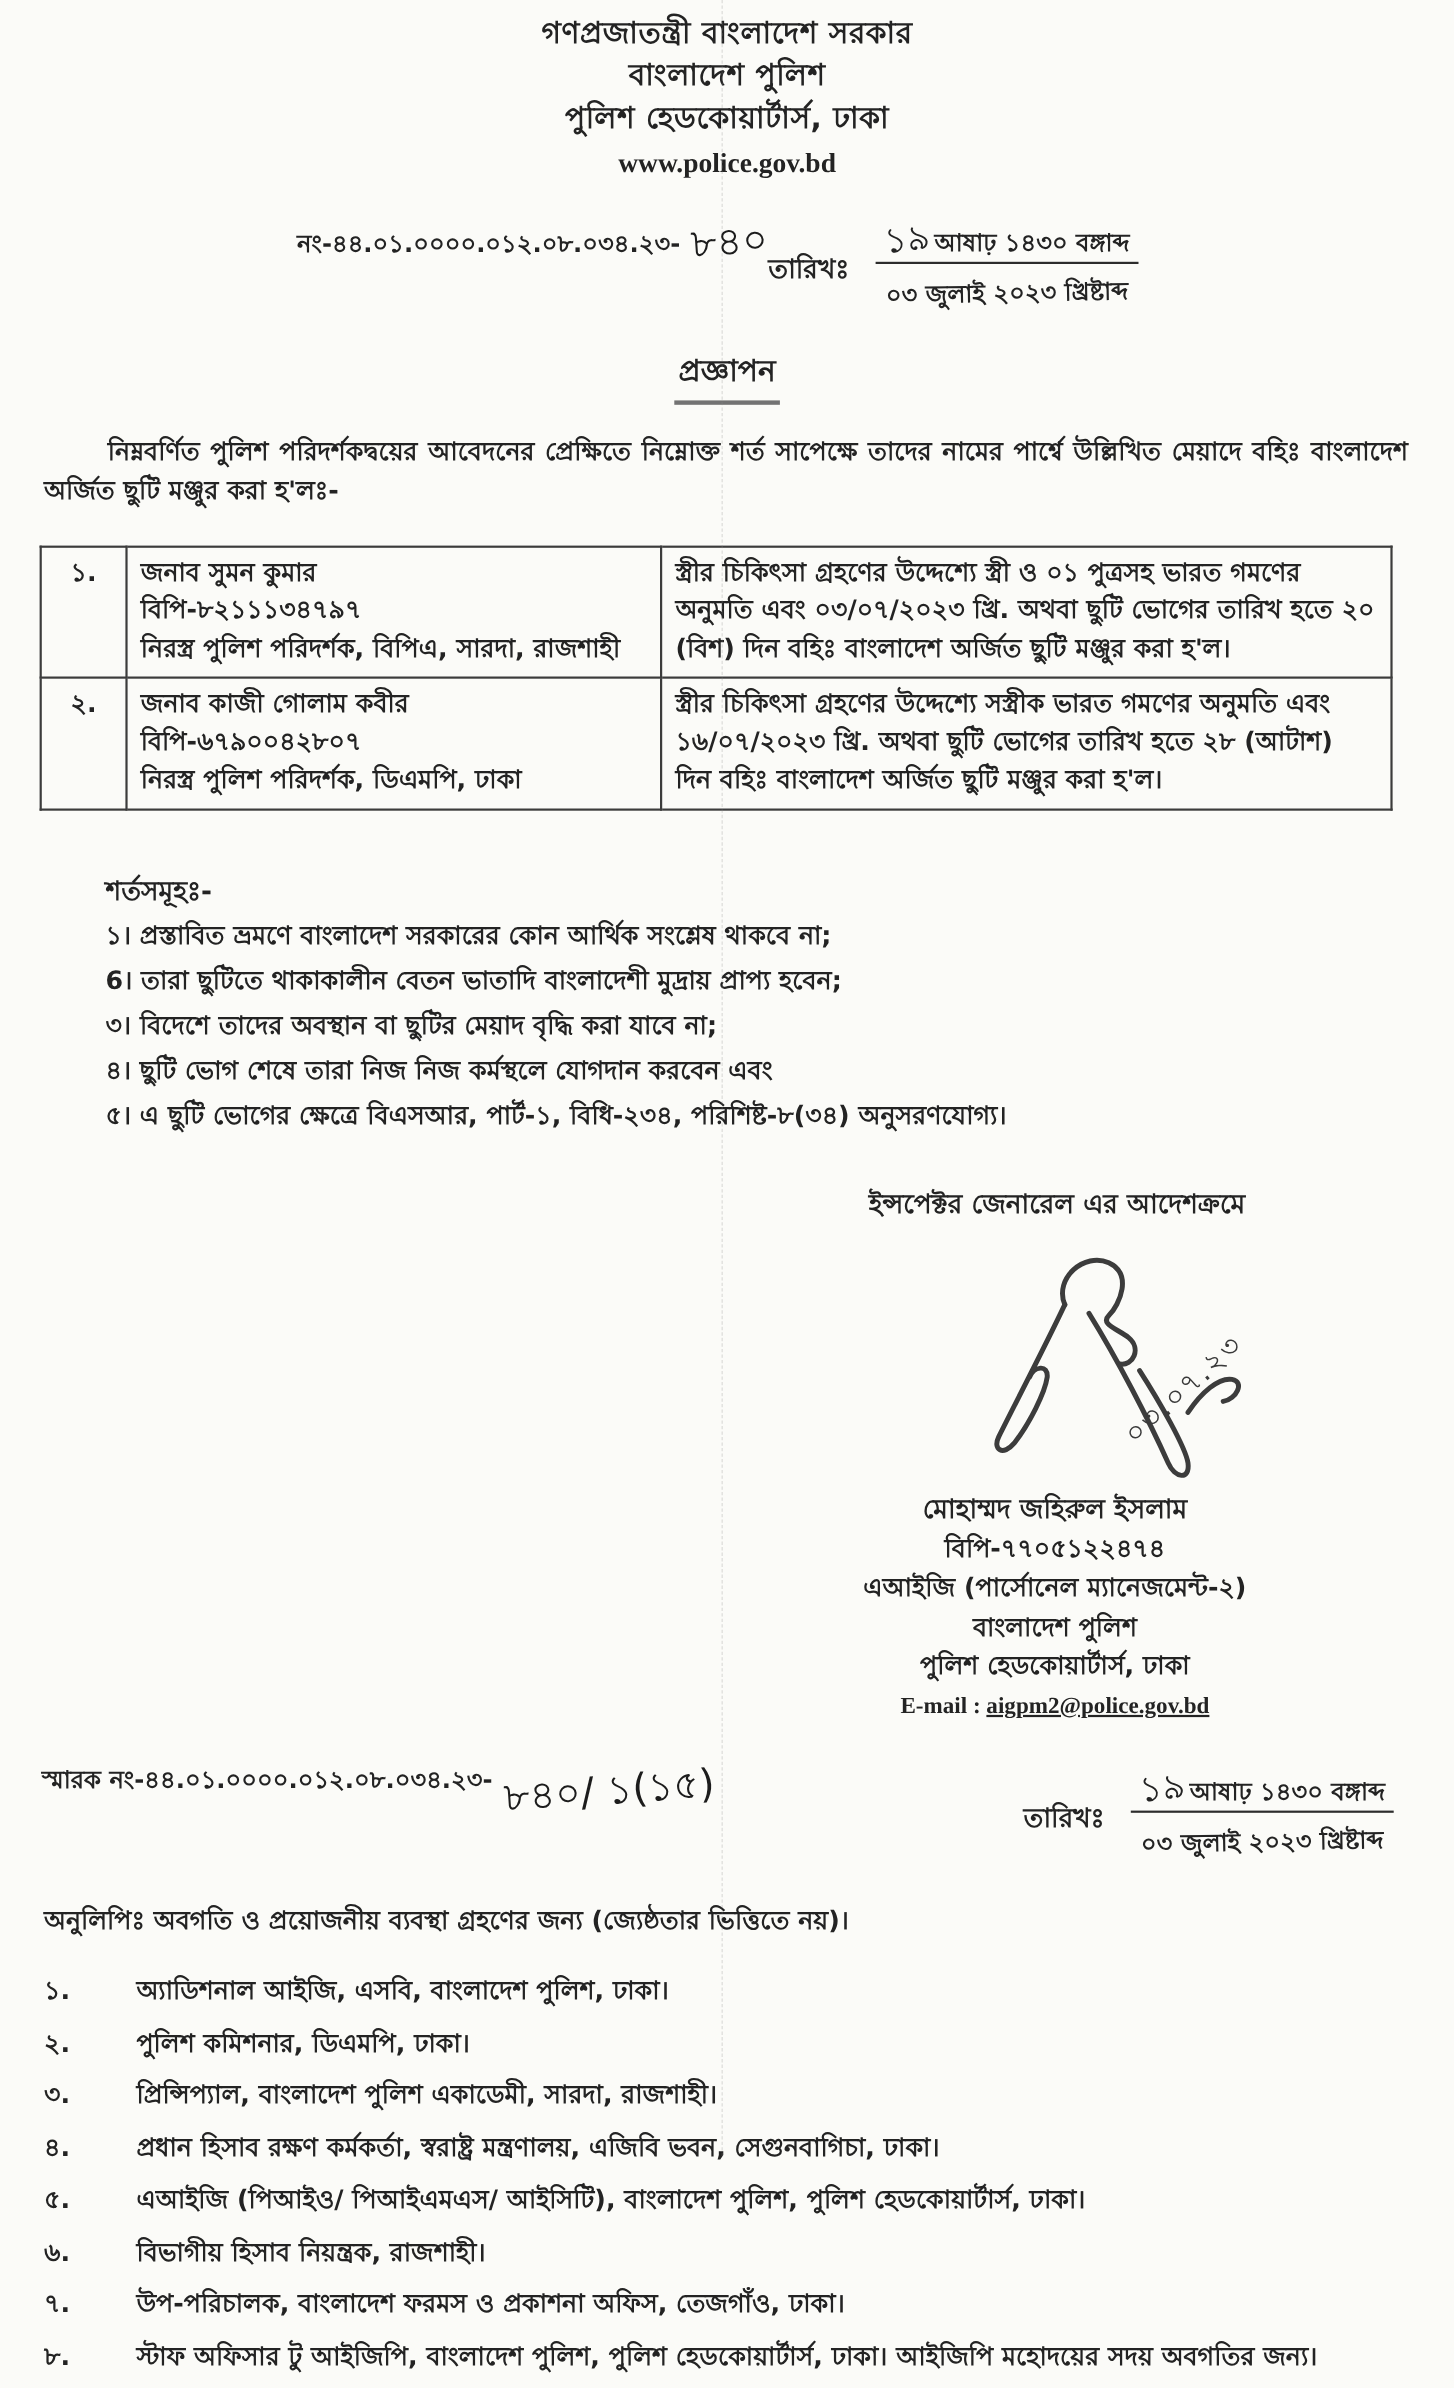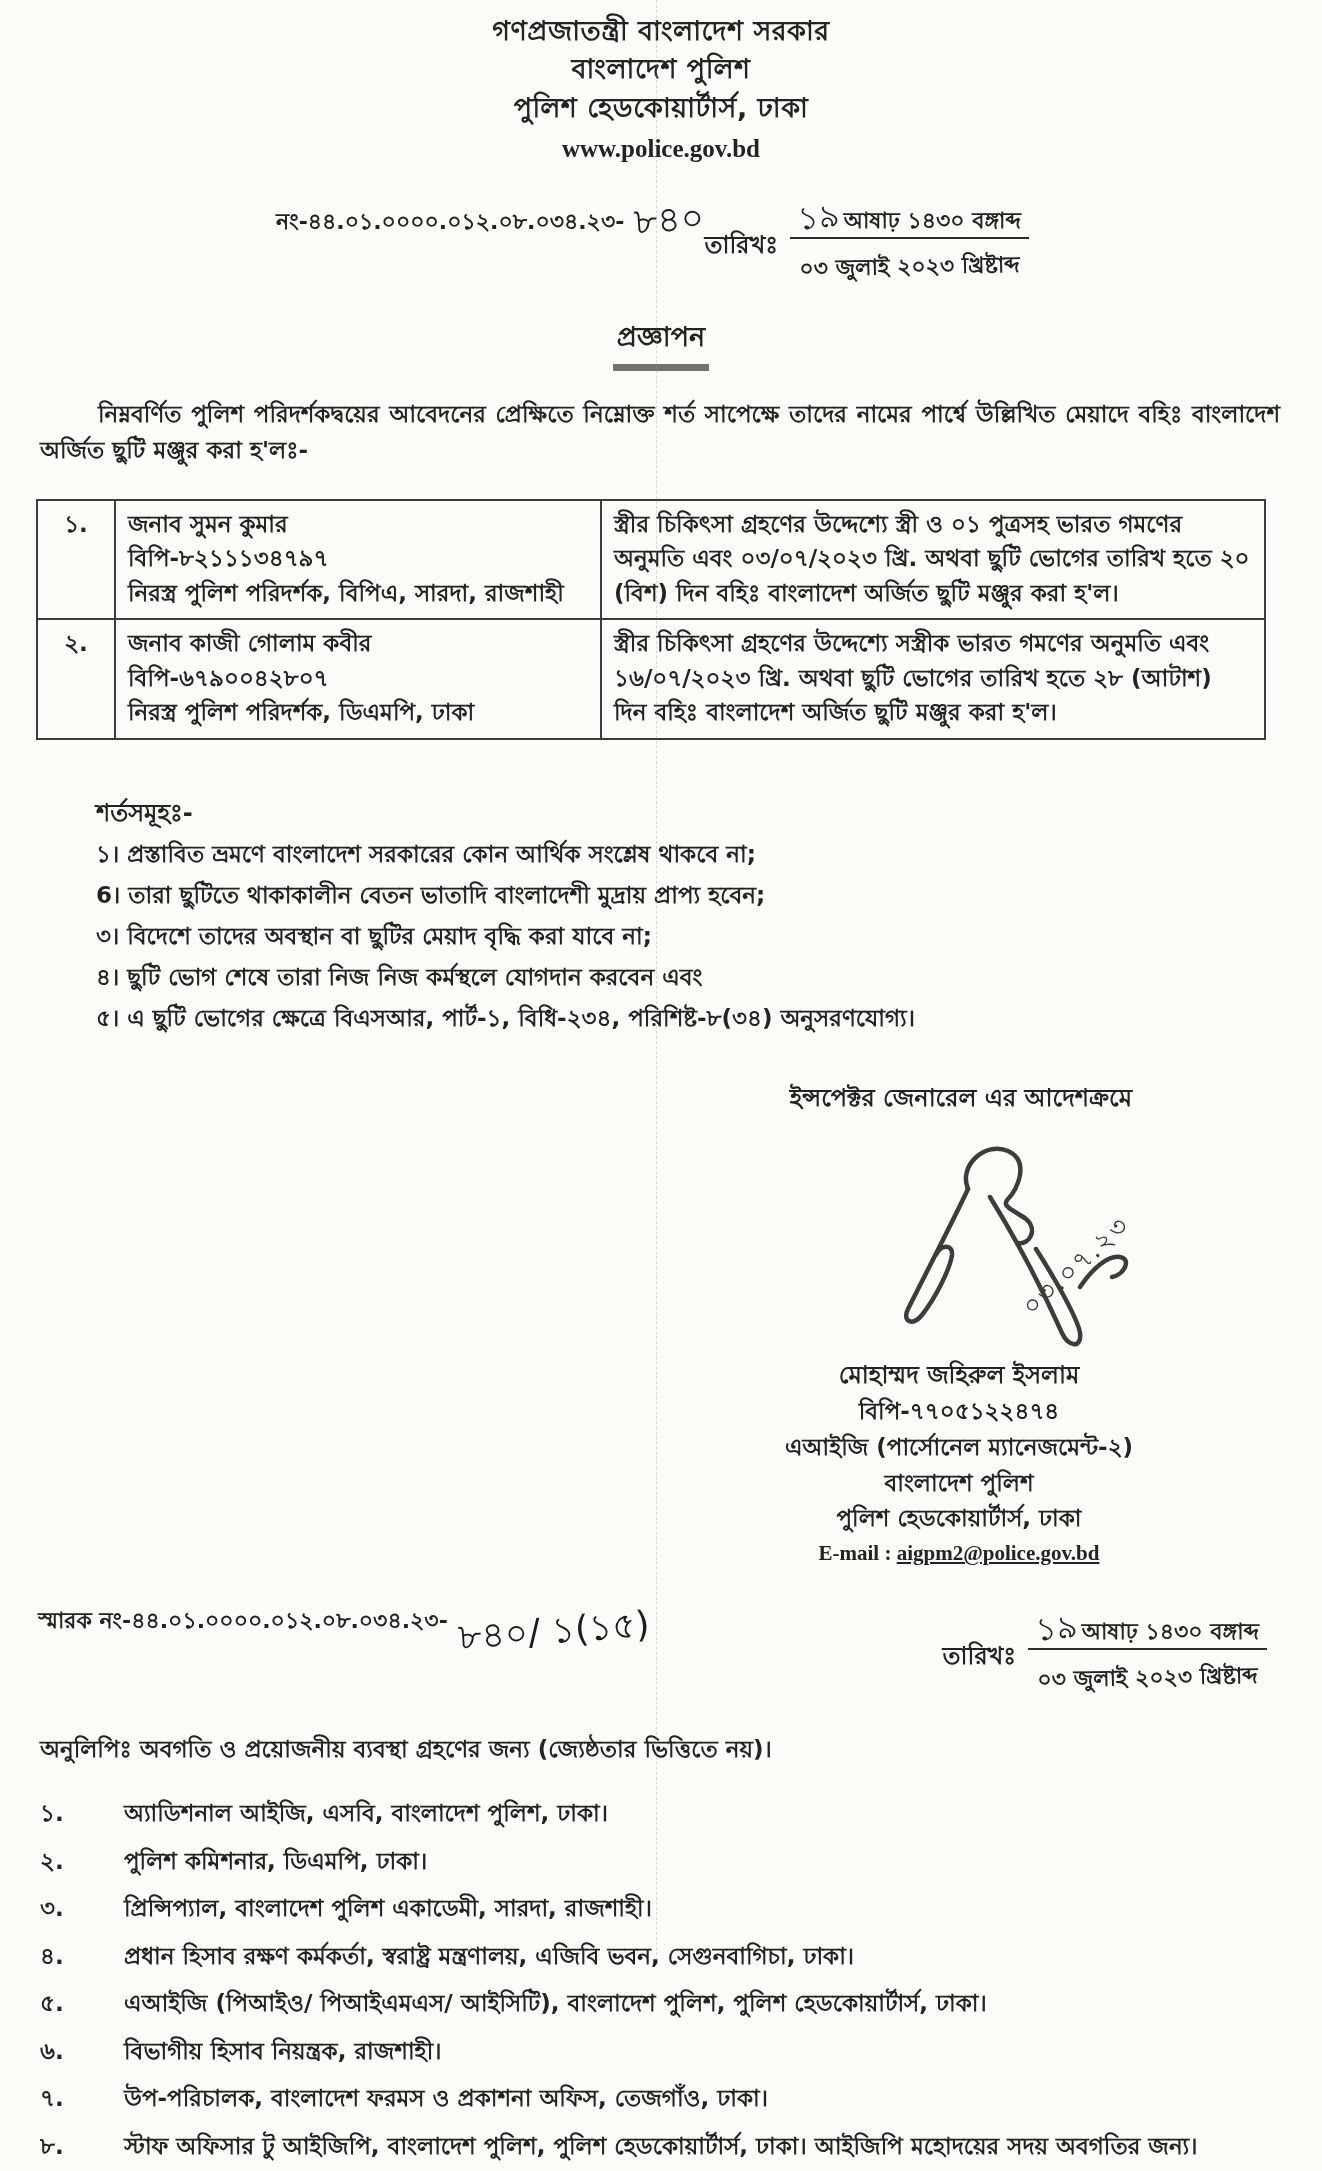--- a/index.html
+++ b/index.html
@@ -20,31 +20,31 @@
   .doc-header{padding-top:12px;text-align:center;line-height:1.42;}
   .doc-header .h-line{font-size:27px;font-weight:700;letter-spacing:0.5px;}
   .doc-header .h-site{font-size:25px;font-weight:700;font-family:"Liberation Serif", serif;margin-top:4px;}
 
   
   .memo-row{display:flex;justify-content:center;align-items:flex-start;
     margin:26px 55px 0 38px;}
   .memo-left{font-size:22px;font-weight:700;white-space:nowrap;display:flex;align-items:center;gap:10px;}
   .hand{font-weight:500;display:inline-block;transform:rotate(-4deg);color:#1c1c1c;}
   .hand-big{font-size:36px;}
-  .date-block{display:flex;gap:12px;align-items:center;font-weight:700;}
+  .date-block{display:flex;gap:24px;align-items:center;font-weight:700;}
   .date-label{font-size:24px;padding-top:14px;}
   .date-stack{text-align:center;}
   .date-top{font-size:22px;border-bottom:2px solid #2c2c2c;padding:0 8px 4px 8px;white-space:nowrap;}
   .date-top .hand-day{font-size:32px;font-weight:500;display:inline-block;transform:rotate(-6deg);margin-right:4px;}
   .date-bottom{font-size:22px;padding-top:3px;white-space:nowrap;transform:rotate(-1deg);}
 
   
   .doc-title-wrap{text-align:center;margin-top:30px;}
   .doc-title{display:inline-block;font-size:27px;font-weight:700;
-    border-bottom:7px solid #737373;padding:0 4px 3px 4px;}
+    border-bottom:4px solid #737373;padding:0 4px 3px 4px;}
 
   
   .intro{margin:26px 42px 0 40px;font-size:23px;font-weight:600;line-height:1.55;
     text-indent:58px;text-align:justify;}
 
   
   table.leave-table{border-collapse:collapse;margin:30px 0 0 36px;width:1230px;}
   .leave-table td{border:2px solid #3c3c3c;vertical-align:top;
     font-size:23px;font-weight:600;line-height:1.5;padding:6px 12px 8px 12px;}
   .leave-table td.serial{width:52px;text-align:center;font-weight:700;}

